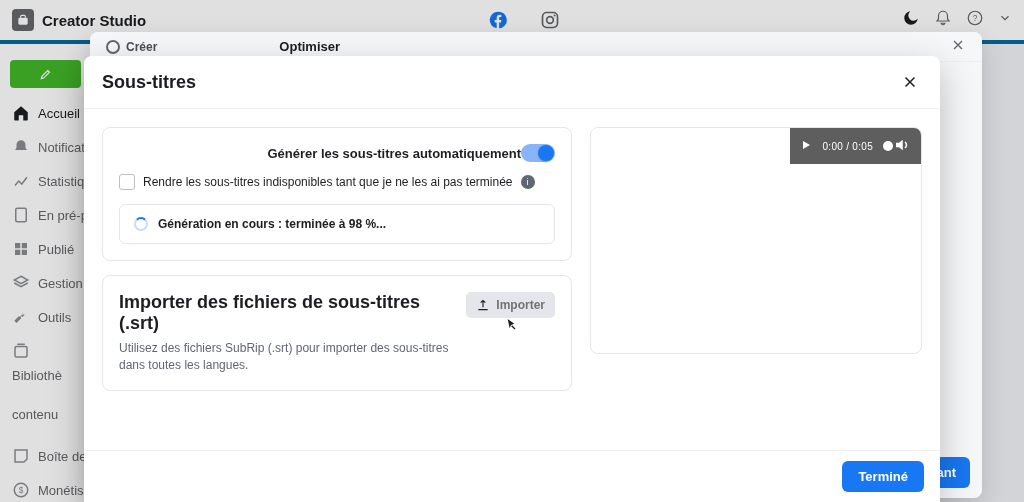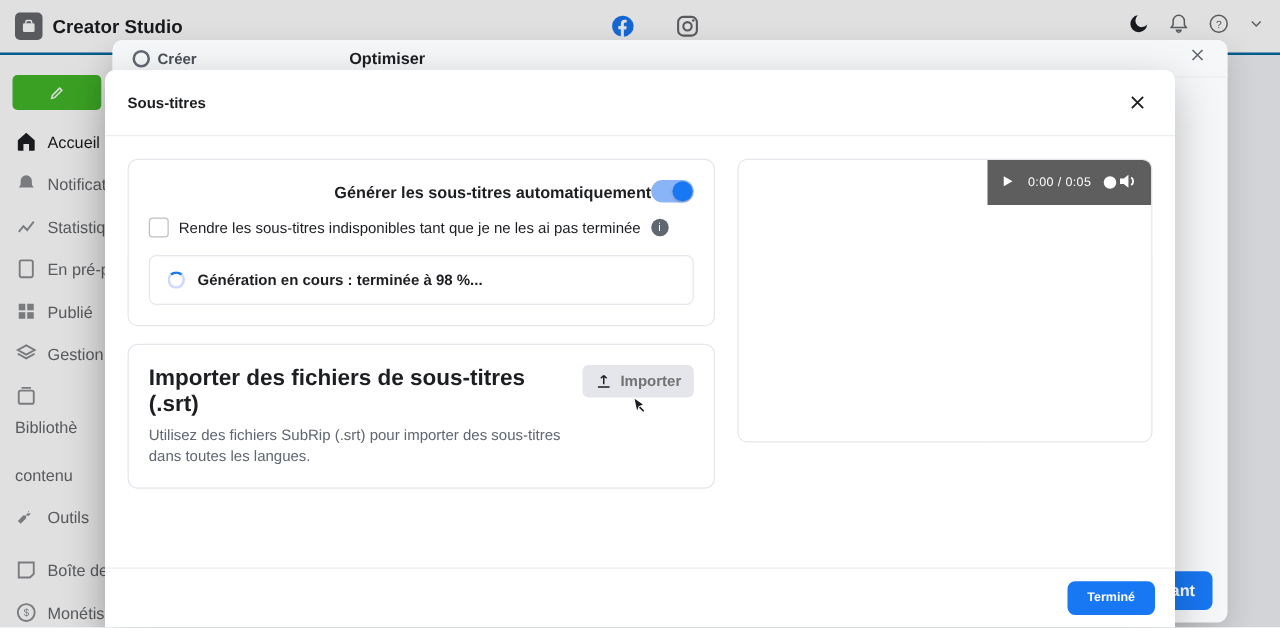--- a/index.html
+++ b/index.html
@@ -9,21 +9,21 @@
     width: 1024px;
     height: 502px;
     overflow: hidden;
     position: relative;
     color: #1c1e21;
   }
   
   .topbar {
     height: 44px;
     background: #fff;
-    border-bottom: 2px solid #0369a1;
+    border-bottom: 4px solid #0369a1;
     display: flex;
     align-items: center;
     padding: 0 12px;
     justify-content: space-between;
   }
   .topbar-left { display:flex; align-items:center; gap:8px; font-weight:700; font-size:15px; }
   .topbar-center { display:flex; gap:20px; align-items:center; }
   .topbar-right { display:flex; gap:14px; align-items:center; color:#65676b; }
   .ficon { width:32px; height:32px; display:flex; align-items:center; justify-content:center; border-radius:50%; }
   .ficon svg { width:20px; height:20px; fill:#65676b; }
@@ -80,21 +80,21 @@
   
   .modal-front {
     position:absolute; top:56px; left:84px; right:84px; bottom:0;
     background:#fff; border-radius:8px 8px 0 0;
     box-shadow:0 12px 36px rgba(0,0,0,.25);
     display:flex; flex-direction:column;
   }
   .front-header {
     padding:14px 18px; border-bottom:1px solid #eceef0;
     display:flex; align-items:center; justify-content:space-between;
-    font-size:12px; font-weight:700;
+    font-size:18px; font-weight:700;
   }
   .close-x { cursor:pointer; width:24px; height:24px; display:flex; align-items:center; justify-content:center; color:#606770; }
   .front-body {
     flex:1; display:flex; gap:18px; padding:18px; overflow:hidden;
   }
   .left-col { flex:0 0 470px; display:flex; flex-direction:column; gap:14px; }
   .right-col { flex:1; display:flex; flex-direction:column; }
   .card {
     border:1px solid #e4e6eb; border-radius:8px; background:#fff;
     padding:16px;
@@ -137,21 +137,21 @@
   .vol svg { width:18px; height:18px; fill:#fff; }
   .track {
     flex:1; height:4px; background:rgba(255,255,255,.5); border-radius:2px; position:relative;
   }
   .track .thumb { width:10px; height:10px; border-radius:50%; background:#fff; position:absolute; top:-3px; left:0; }
 
   .front-footer {
     border-top:1px solid #eceef0; padding:10px 16px; display:flex; justify-content:flex-end;
   }
   .done-btn {
-    background:#1877f2; color:#fff; font-size:10px; font-weight:600;
+    background:#1877f2; color:#fff; font-size:13px; font-weight:600;
     padding:8px 16px; border-radius:6px;
   }
 </style>
 </head>
 <body>
 
 <div class="topbar">
   <div class="topbar-left">
     <span class="logo-box">
       <svg viewBox="0 0 24 24">
@@ -230,35 +230,35 @@
           <rect x="13" y="13" width="7" height="7"></rect>
         </svg></span>
     <span>Publié</span>
   </div>
   <div class="nav-item">
     <span class="ni-icon"><svg viewBox="0 0 24 24">
           <path d="M12 3l9 5-9 5-9-5 9-5zm-9 9l9 5 9-5" fill="none" stroke="#8a8d91" stroke-width="2"></path>
         </svg></span>
     <span>Gestion</span>
   </div>
+  <div class="nav-item">
+    <span class="ni-icon"><svg viewBox="0 0 24 24">
+          <path d="M14 6a4 4 0 01-5 5l-6 6 3 3 6-6a4 4 0 015-5l-3 3-2-2 3-3z"></path>
+        </svg></span>
+    <span>Outils</span>
+  </div>
   <div class="nav-item" style="flex-wrap:wrap;">
     <span class="ni-icon"><svg viewBox="0 0 24 24">
           <rect x="4" y="6" width="16" height="14" rx="2" fill="none" stroke="#8a8d91" stroke-width="2"></rect>
           <path d="M7 3h10" stroke="#8a8d91" stroke-width="2"></path>
         </svg></span>
     <span>Bibliothè</span>
     <span style="flex-basis:100%;height:0"></span>
     <span style="width:18px;flex:0 0 18px"></span>
     <span>contenu</span>
-  </div>
-  <div class="nav-item">
-    <span class="ni-icon"><svg viewBox="0 0 24 24">
-          <path d="M14 6a4 4 0 01-5 5l-6 6 3 3 6-6a4 4 0 015-5l-3 3-2-2 3-3z"></path>
-        </svg></span>
-    <span>Outils</span>
   </div>
   <div class="nav-sep"></div>
   <div class="nav-item">
     <span class="ni-icon"><svg viewBox="0 0 24 24">
           <path d="M4 4h16v12l-4 4H4V4z" fill="none" stroke="#8a8d91" stroke-width="2"></path>
         </svg></span>
     <span>Boîte de</span>
   </div>
   <div class="nav-item">
     <span class="ni-icon"><svg viewBox="0 0 24 24">

